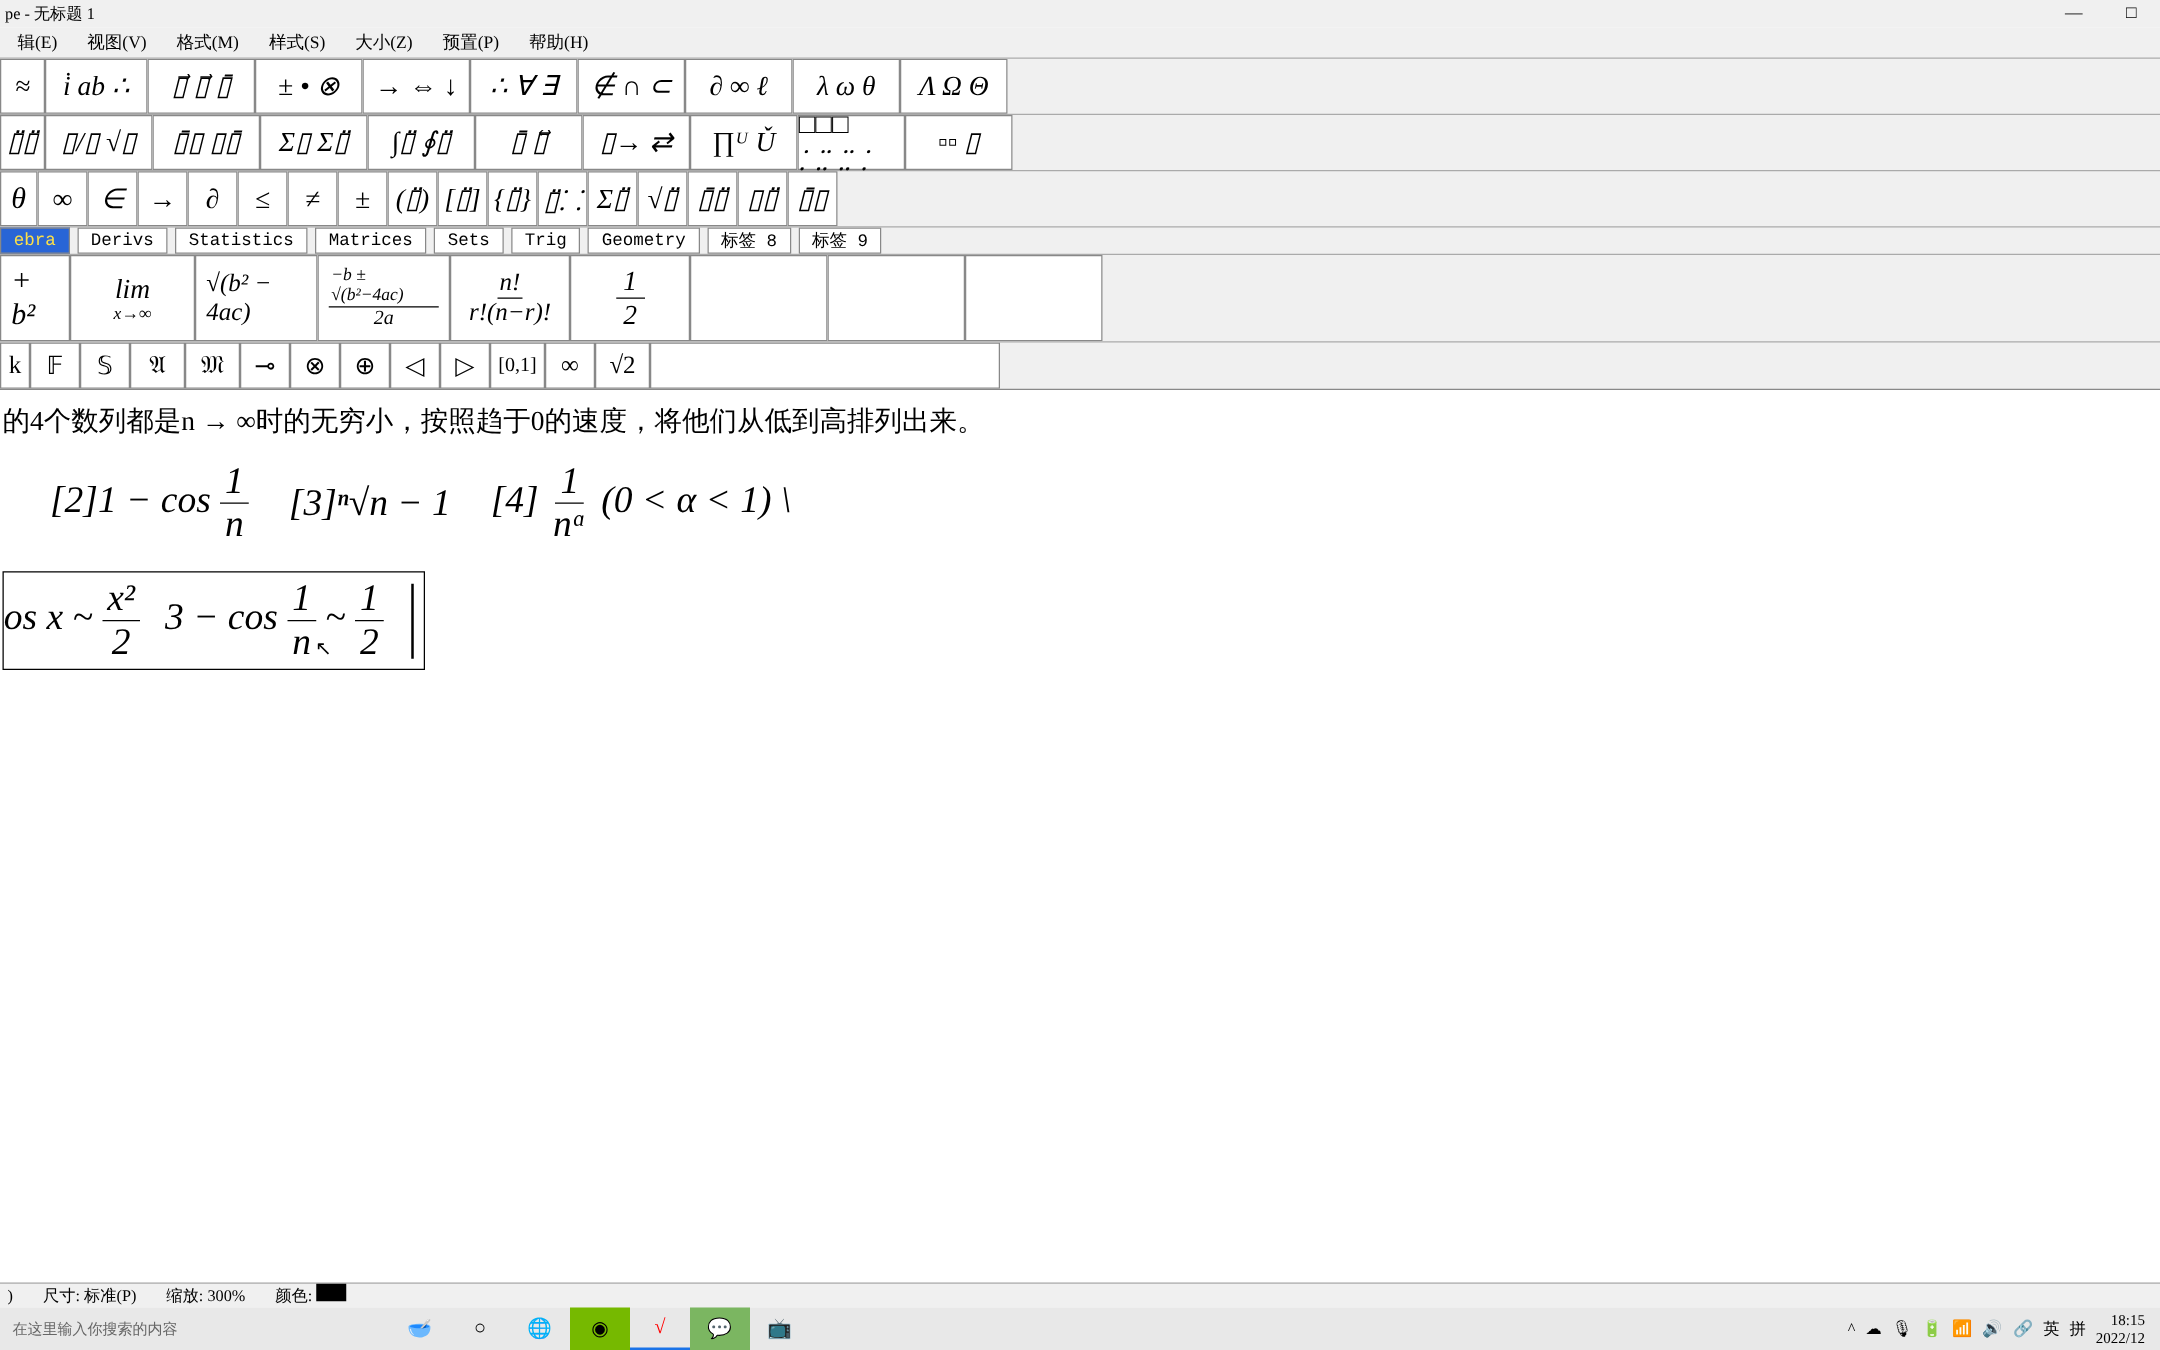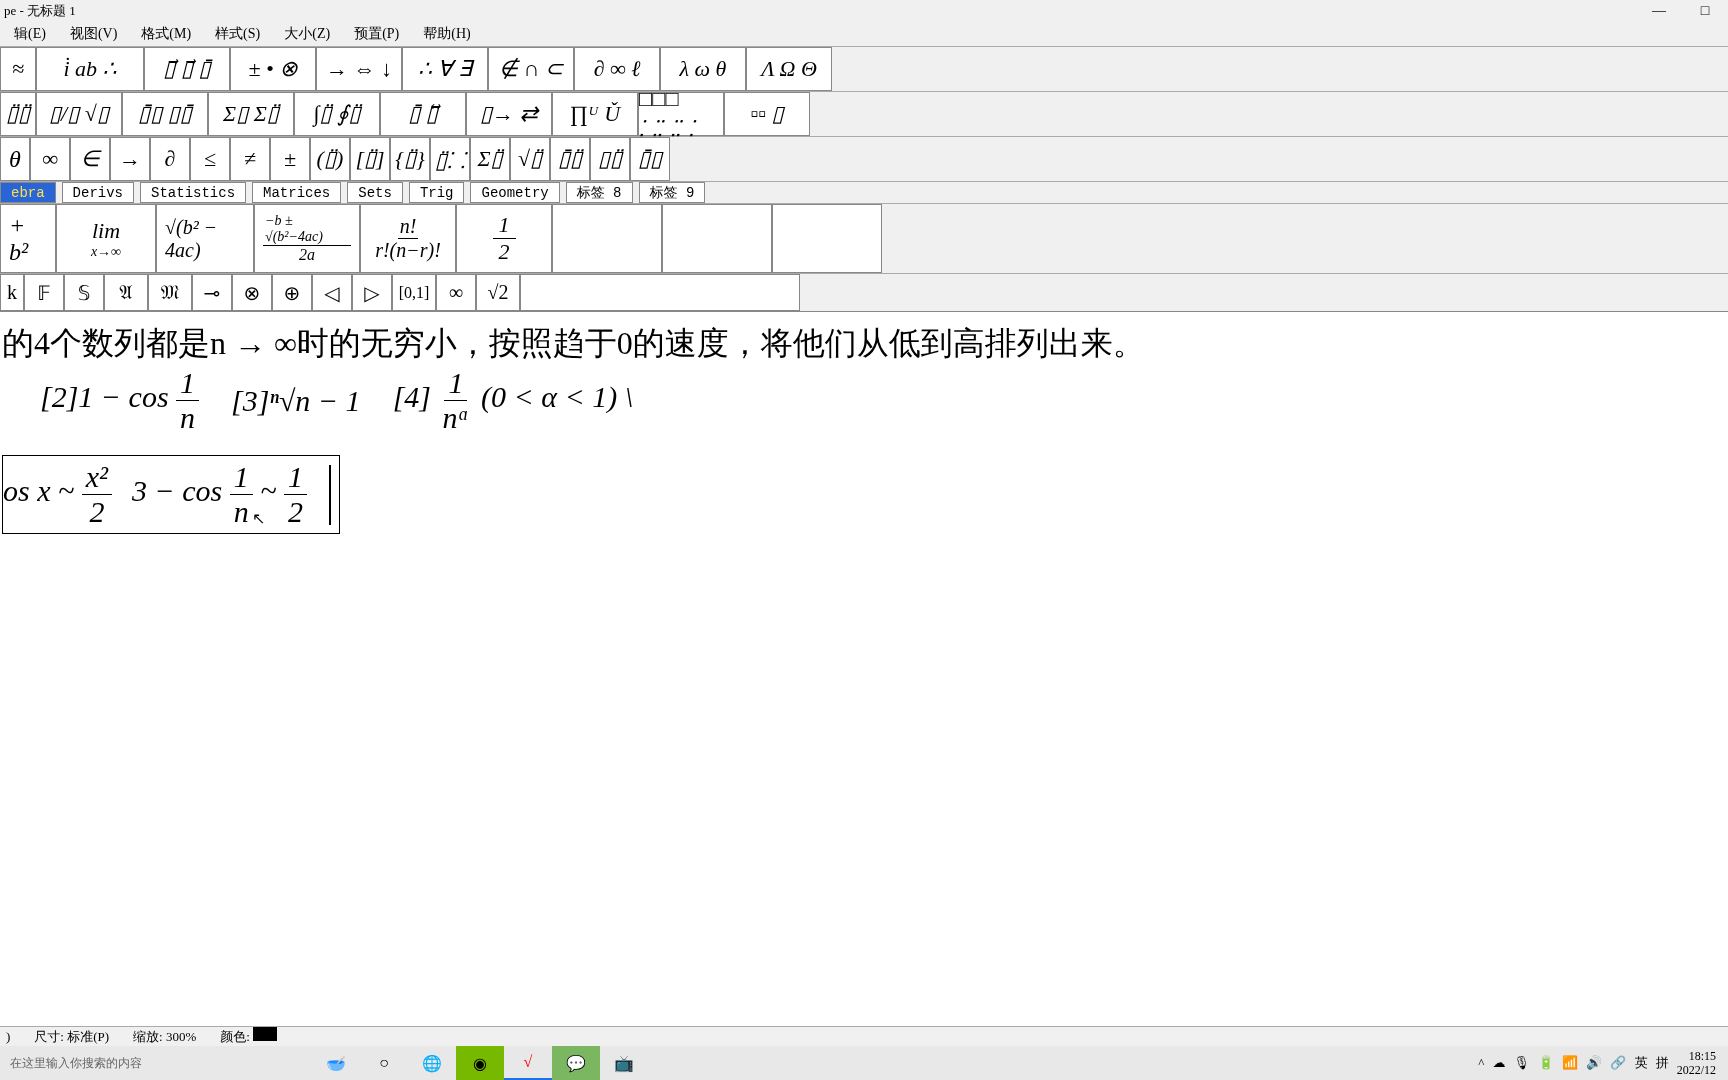--- a/index.html
+++ b/index.html
@@ -21,21 +21,21 @@
 .tab { border: 1px solid #888; background: #fff; padding: 0 10px; font-family: "Courier New", monospace; font-size: 14px; display: flex; align-items: center; margin-right: 6px; }
 .tab.active { background: #2965d6; color: #fde047; }
 
 .template-row { display: flex; border-top: 1px solid #aaa; height: 70px; }
 .template-btn { border: 1px solid #888; background: #fff; display: flex; align-items: center; justify-content: center; font-family: "Times New Roman", serif; font-style: italic; padding: 0 8px; }
 
 .symbol-row { display: flex; border-top: 1px solid #aaa; height: 38px; }
 .symbol-btn { border: 1px solid #888; background: #fff; width: 40px; display: flex; align-items: center; justify-content: center; font-family: "Times New Roman", serif; font-size: 20px; }
 
 .content { padding: 10px 2px; font-family: "Times New Roman", "SimSun", serif; font-size: 28px; }
-.content .line1 { font-size: 32px; }
+.content .line1 { font-size: 22px; margin-bottom: 16px; }
 .content .line2 { font-size: 30px; font-style: italic; display: flex; align-items: center; gap: 32px; margin-bottom: 20px; padding-left: 38px;}
 .content .line3 { font-size: 30px; font-style: italic; display: flex; align-items: center; gap: 20px; border: 1px solid #000; width: fit-content; padding: 4px 8px 4px 0; margin-left: 0;}
 
 .frac { display: inline-flex; flex-direction: column; align-items: center; vertical-align: middle; }
 .frac .num { border-bottom: 1.5px solid #000; padding: 0 4px; }
 .frac .den { padding: 0 4px; }
 
 .statusbar { position: absolute; bottom: 34px; left: 0; right: 0; height: 20px; background: #f0f0f0; border-top: 1px solid #aaa; display: flex; align-items: center; font-size: 13px; padding-left: 6px; gap: 24px; }
 .statusbar .color-box { width: 24px; height: 14px; background: #000; display: inline-block; }
 
@@ -66,21 +66,21 @@
   <span class="menu-item">样式(S)</span>
   <span class="menu-item">大小(Z)</span>
   <span class="menu-item">预置(P)</span>
   <span class="menu-item">帮助(H)</span>
 </div>
 
 <div class="toolbar-area">
 
 <div class="toolbar-row">
   <div class="tool-btn" style="width:36px">≈</div>
-  <div class="tool-btn" style="width:108px">i̇ ab ∴</div>
+  <div class="tool-btn" style="width:82px">i̇ ab ∴</div>
   <div class="tool-btn" style="width:86px">▯⃗ ▯⃗ ▯̄</div>
   <div class="tool-btn" style="width:86px">± • ⊗</div>
   <div class="tool-btn" style="width:86px">→ ⇔ ↓</div>
   <div class="tool-btn" style="width:86px">∴ ∀ ∃</div>
   <div class="tool-btn" style="width:86px">∉ ∩ ⊂</div>
   <div class="tool-btn" style="width:86px">∂ ∞ ℓ</div>
   <div class="tool-btn" style="width:86px">λ ω θ</div>
   <div class="tool-btn" style="width:86px">Λ Ω Θ</div>
 </div>
 

